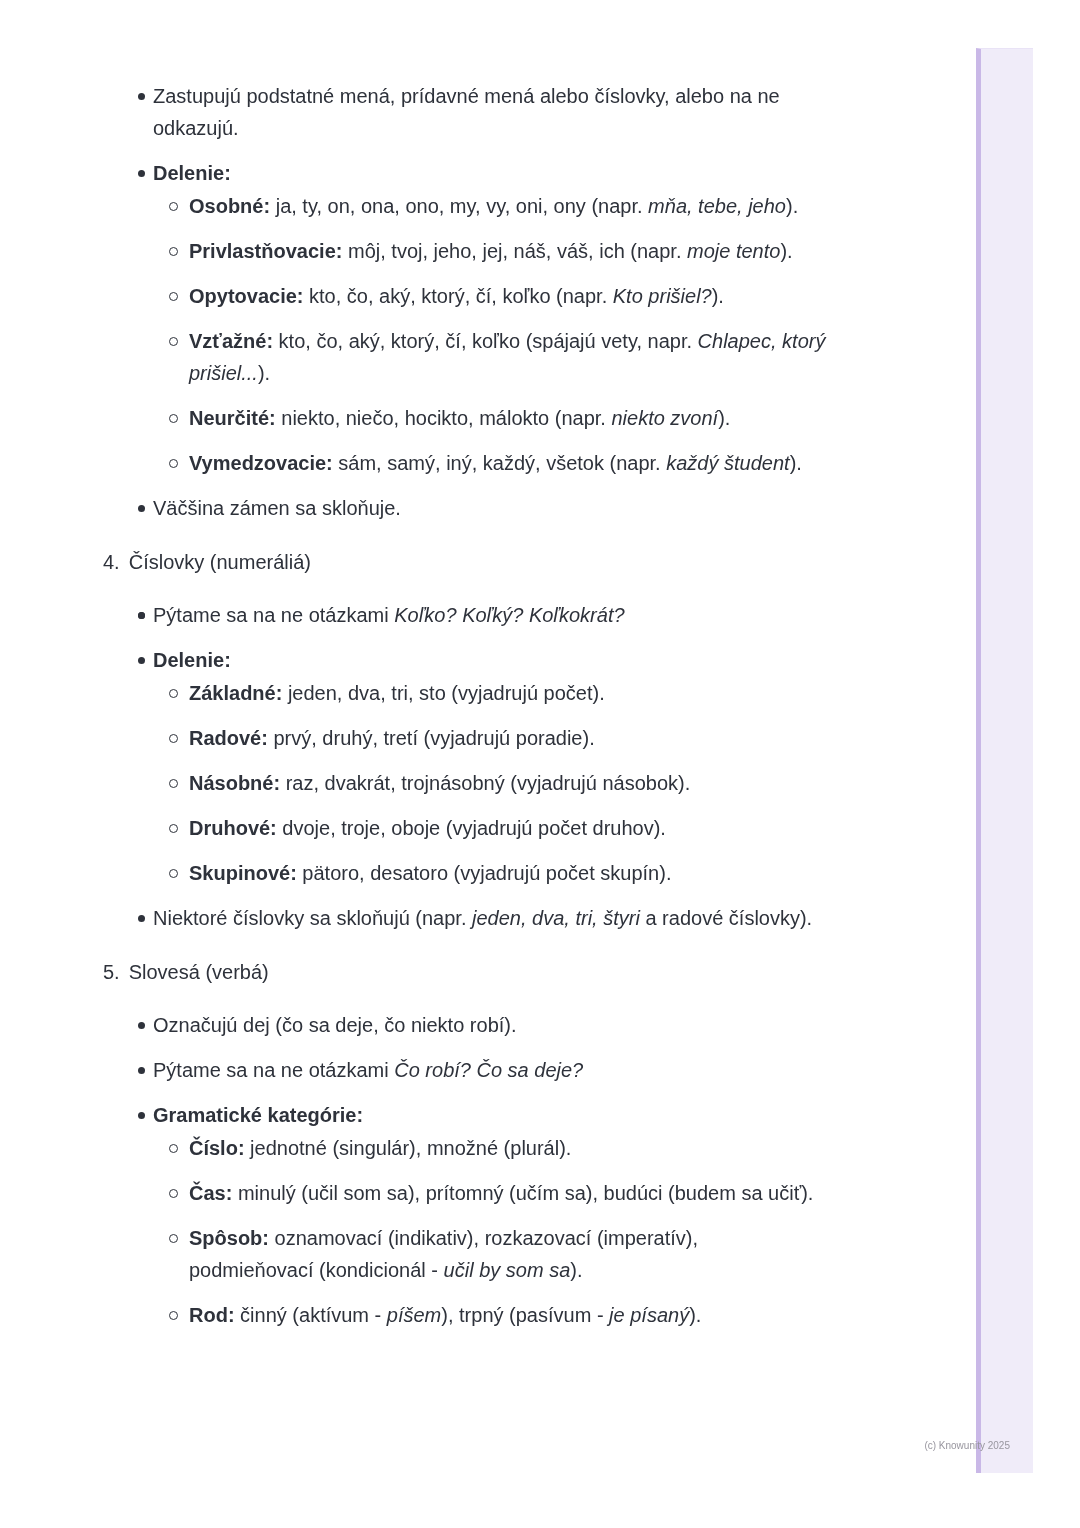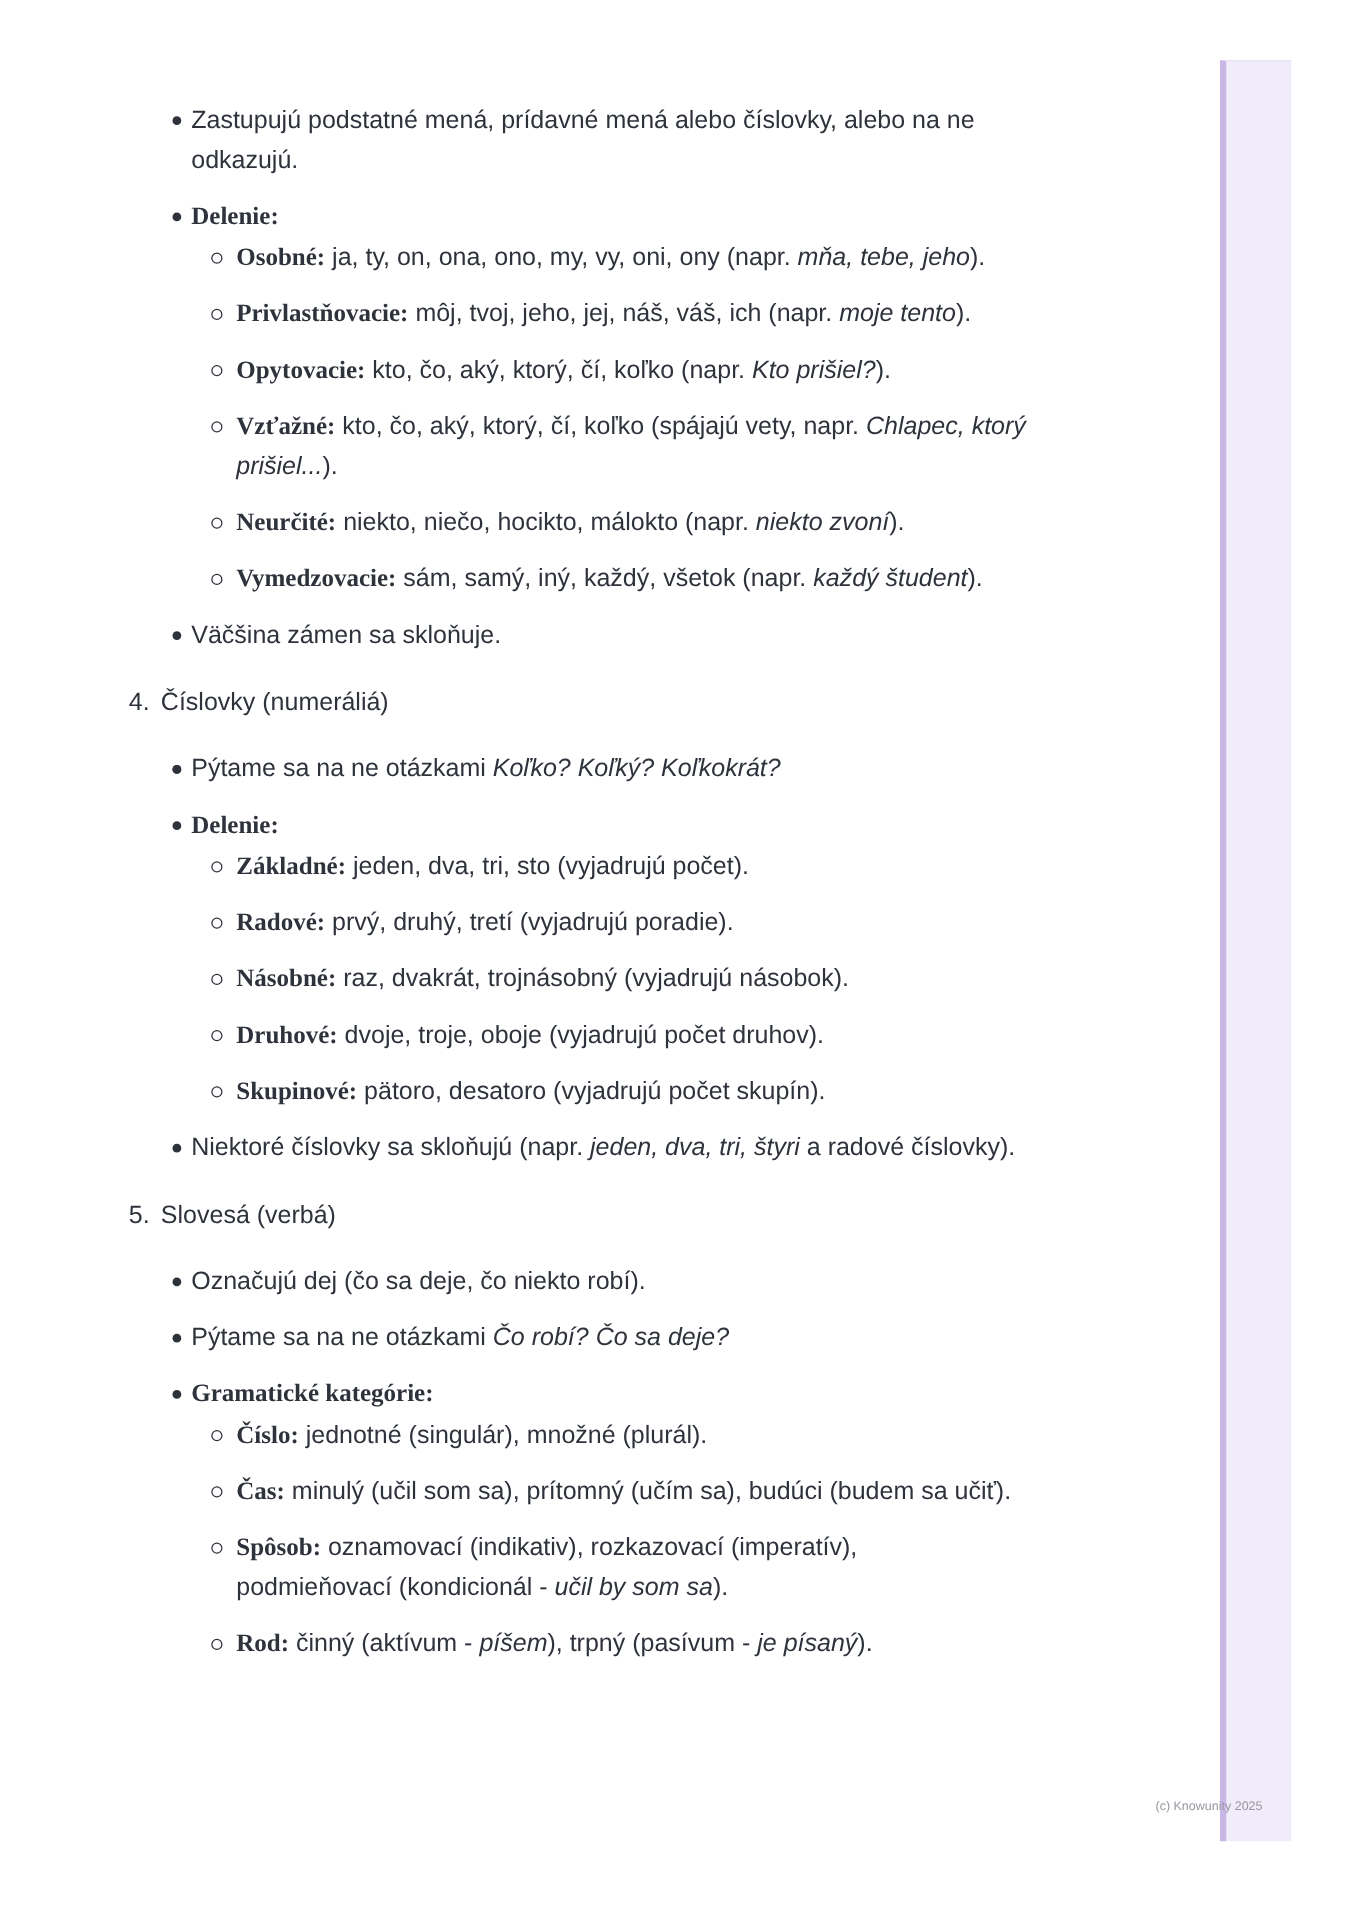--- a/index.html
+++ b/index.html
@@ -34,21 +34,21 @@
   .circle {
     position: absolute; left: 16px; top: 12px;
     width: 9px; height: 9px; border-radius: 50%;
     border: 1.8px solid #2e323b;
     box-sizing: border-box;
     background: transparent;
   }
   .heading { margin: 22px 0 21px 0; font-size: 20px; line-height: 32px; }
   .heading-num { margin-right: 9px; }
   .heading-title { font-weight: normal; }
-  .b { font-weight: bold; font-family: Liberation Serif, serif; }
+  .b { font-weight: bold; }
   .i { font-style: italic; }
   .side-strip {
     position: absolute;
     left: 976px; top: 48px;
     width: 57px; height: 1425px;
     background: #f0ecf9;
     border-left: 5px solid #c9b8e7;
     border-top: 1px solid #e9e3f6;
     box-sizing: border-box;
     z-index: 1;

